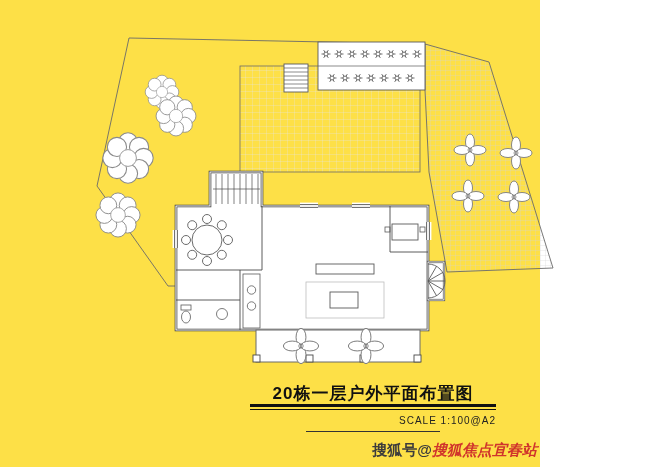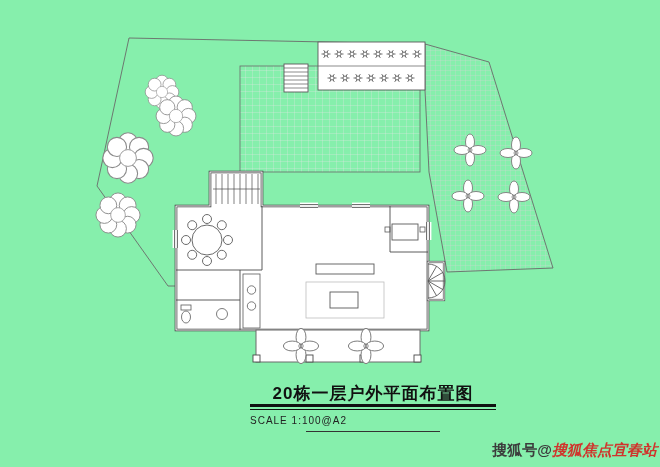--- a/index.html
+++ b/index.html
@@ -1,23 +1,23 @@
 <!DOCTYPE html>
 <html><head>
 <meta charset="utf-8">
 <style>
   html,body{margin:0;padding:0;background:#ffffff;}
   body{width:660px;height:467px;font-family:"Liberation Sans", sans-serif;overflow:hidden;}
-  .page{position:relative;width:660px;height:467px;background:#86efac;}
+  .page{position:relative;width:540px;height:467px;background:#fde047;}
   .plan-svg{position:absolute;left:0;top:0;}
   .title-block{position:absolute;left:248px;top:382px;width:250px;text-align:center;
                font-size:17px;font-weight:bold;color:#111;letter-spacing:1px;white-space:nowrap;}
   .rule-thick{position:absolute;left:250px;top:404px;width:246px;height:3px;background:#111;}
   .rule-thin{position:absolute;left:250px;top:409px;width:246px;height:1px;background:#111;}
-  .scale-block{position:absolute;left:250px;top:415px;width:246px;text-align:left;
+  .scale-block{position:absolute;left:250px;top:415px;width:246px;text-align:right;
                font-size:10px;color:#222;letter-spacing:1px;white-space:nowrap;}
   .scale-rule{position:absolute;left:306px;top:431px;width:134px;height:1px;background:#333;}
   .watermark{position:absolute;right:3px;top:441px;font-size:15px;font-weight:700;white-space:nowrap;}
   .wm-prefix{color:#3c3c3c;margin-top:8px;}
   .wm-account{color:#d0342c;font-style:italic;}
 </style>
 </head>
 <body>
 
 <div class="page">

